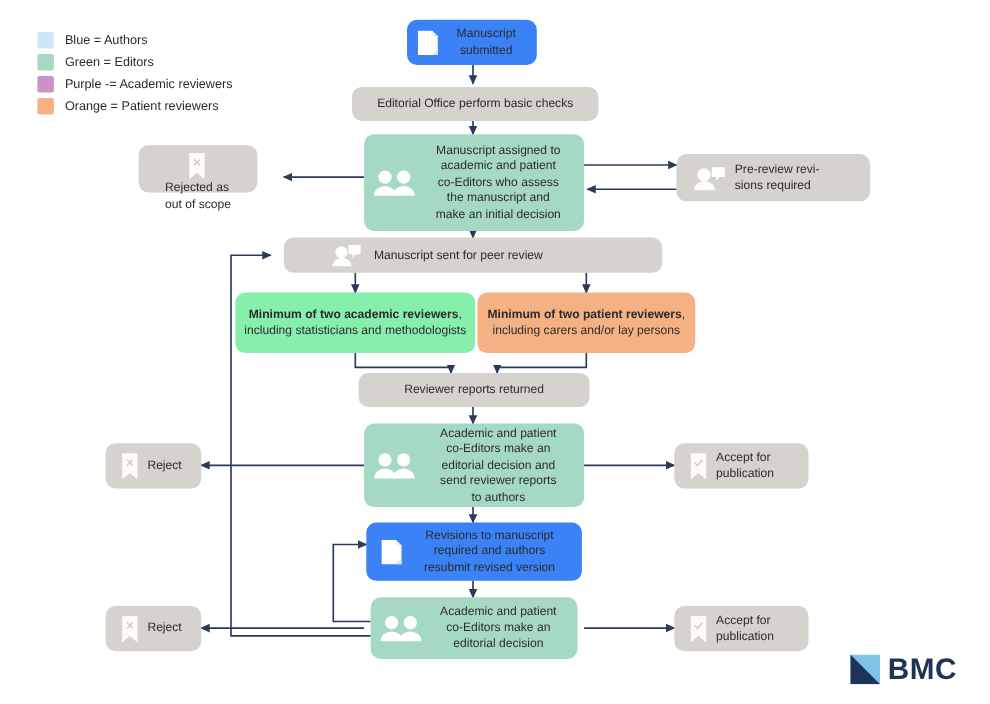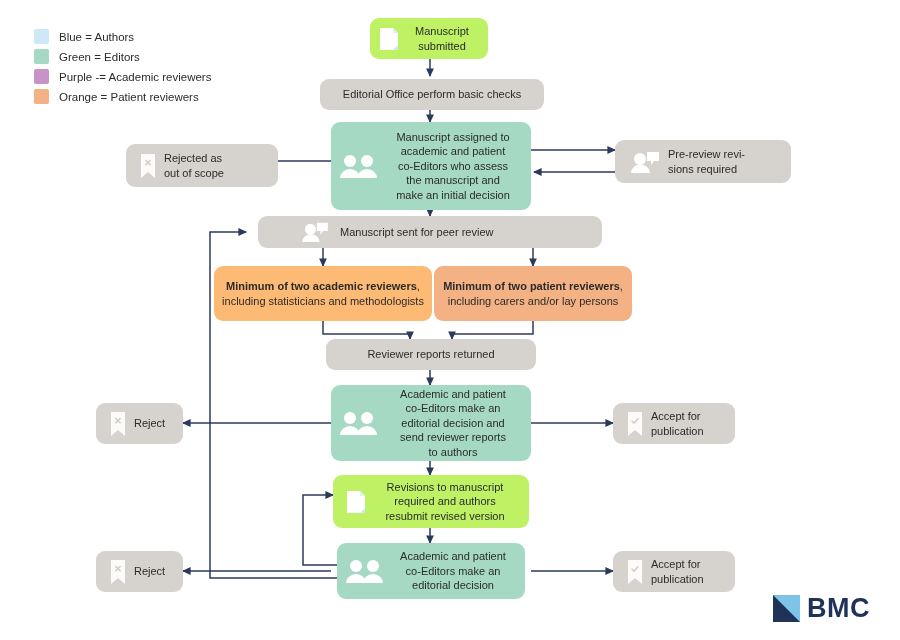--- a/index.html
+++ b/index.html
@@ -72,24 +72,24 @@
     text-align: center;
   }
   .icon {
     flex: 0 0 auto;
     display: flex;
     align-items: center;
     justify-content: center;
     margin-right: 4px;
   }
 
-  .c-blue   { background: #bef264; }
+  .c-blue   { background: #3b82f6; }
   .c-green  { background: #a6d9c4; }
   .c-grey   { background: #d6d2cd; }
-  .c-purple { background: #fdba74; }
+  .c-purple { background: #86efac; }
   .c-orange { background: #f4b183; }
 
   .bold { font-weight: bold; }
 
   
   #bmc {
     position: absolute;
     left: 773px;
     top: 595px;
     display: flex;
@@ -201,21 +201,21 @@
       <svg width="40" height="26" viewBox="0 0 40 26">
           <circle cx="11" cy="8" r="6" fill="#fff"></circle>
           <path d="M1 25 a10 9 0 0 1 20 0 z" fill="#fff"></path>
           <circle cx="28" cy="8" r="6" fill="#fff"></circle>
           <path d="M18 25 a10 9 0 0 1 20 0 z" fill="#fff"></path>
         </svg>
     </span>
     <span class="ntext"><span>Manuscript assigned to</span><br><span>academic and patient</span><br><span>co-Editors who assess</span><br><span>the manuscript and</span><br><span>make an initial decision</span></span>
   </div>
 
-  <div class="node c-grey withicon" style="left:126px; top:144px; width:152px; height:43px;">
+  <div class="node c-grey withicon" style="left:126px; top:132px; width:108px; height:43px;flex-direction:column;">
     <span class="icon" style="margin-left:6px;margin-right:8px;">
       <svg width="16" height="26" viewBox="0 0 16 26">
           <path d="M1 1 h14 v24 l-7 -6 l-7 6 z" fill="#fcfbfa"></path>
           <path d="M5.4 7 l5.2 5.2 M10.6 7 l-5.2 5.2" stroke="#cfcac4" stroke-width="1.3"></path>
         </svg>
     </span>
     <span class="ntext" style="text-align:left;"><span>Rejected as</span><br><span>out of scope</span></span>
   </div>
 
   <div class="node c-grey withicon" style="left:615px; top:140px; width:176px; height:43px;padding-left:11px;">

